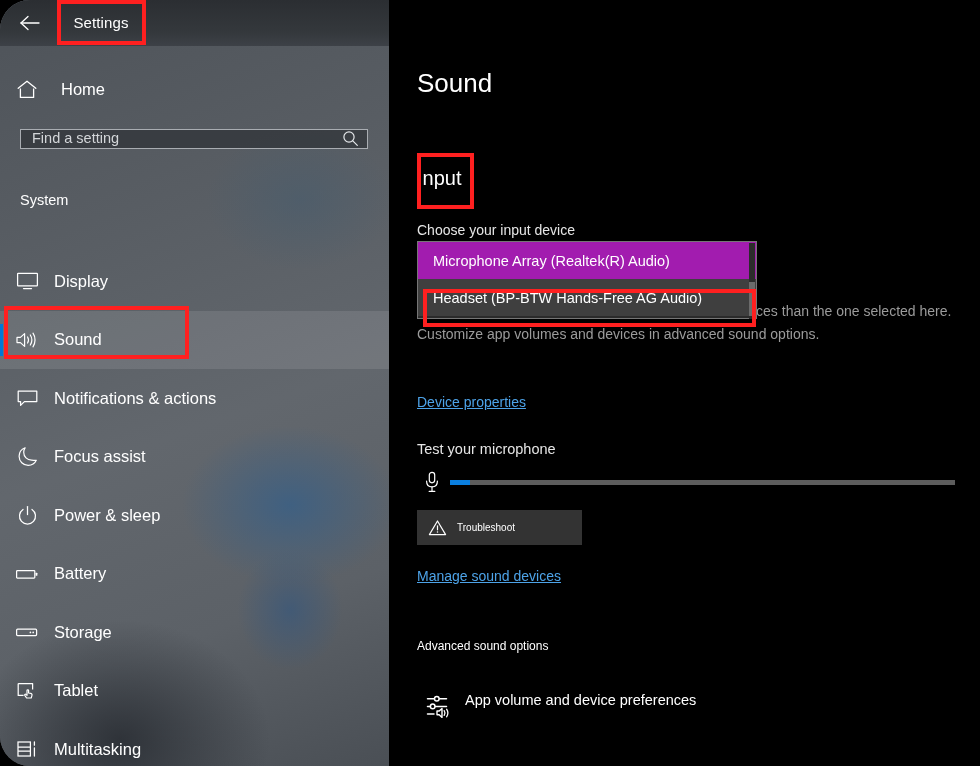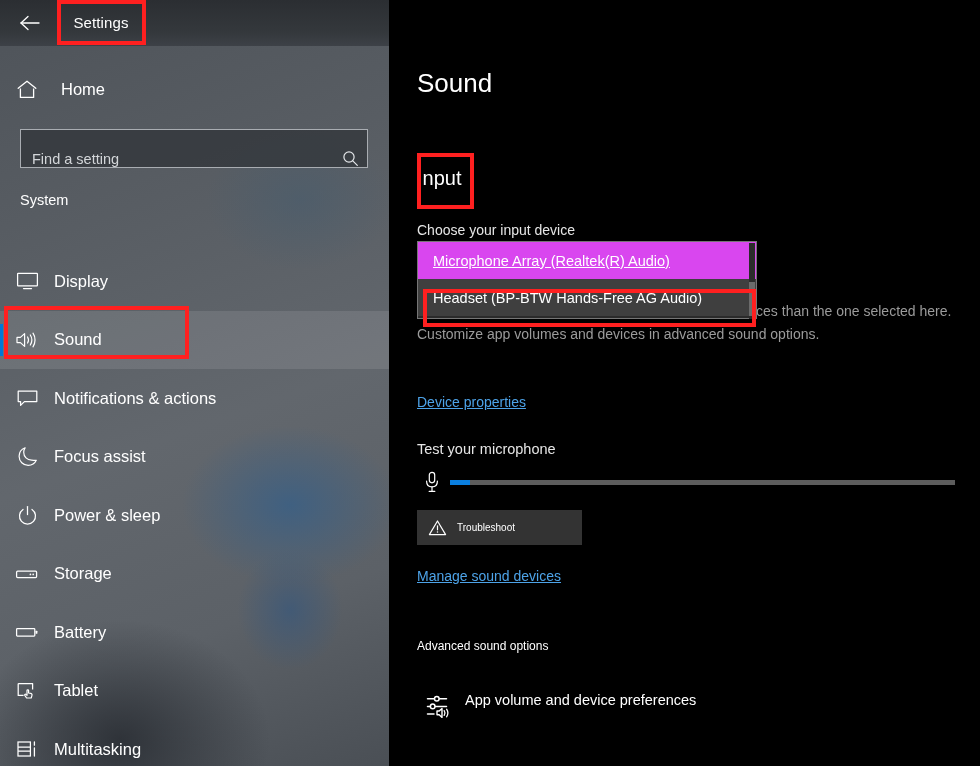--- a/index.html
+++ b/index.html
@@ -13,20 +13,21 @@
     overflow: hidden;
     font-family: "Liberation Sans", sans-serif;
     -webkit-font-smoothing: antialiased;
   }
   #app {
     position: relative;
     width: 980px;
     height: 766px;
     background: #000000;
     overflow: hidden;
+    border-radius: 30px;
   }
 
   
   .sidebar {
     position: absolute;
     left: 0; top: 0;
     width: 389px;
     height: 766px;
     overflow: hidden;
     background: #5b6066;
@@ -80,25 +81,25 @@
     color: #ffffff;
   }
   .home-label {
     color: #ffffff;
     font-size: 16.5px;
   }
 
   .search-box {
     position: absolute;
     left: 20px; top: 129px;
-    width: 348px; height: 39px;
+    width: 348px; height: 20px;
     background: rgba(51,55,60,0.82);
     border: 1px solid #a9adb2;
     box-sizing: border-box;
-    display: flex; align-items: flex-end;
+    display: flex; align-items: flex-start;
   }
   .search-placeholder {
     flex: 1;
     padding-left: 11px;
     color: #d3d6d9;
     font-size: 14.5px;
   }
   .search-icon {
     width: 34px;
     display: flex; align-items: center; justify-content: center;
@@ -196,22 +197,21 @@
     position: relative;
     height: 37px;
     display: flex;
     align-items: center;
     padding-left: 15px;
     color: #ffffff;
     font-size: 14.5px;
     box-sizing: border-box;
   }
   .dd-option.selected {
-    background: #d946ef;
-    text-decoration: underline;
+    background: #a21caf;
   }
   .dd-option.hovered {
     background: #3f3f3f;
   }
   .dd-scroll {
     position: absolute;
     right: 1px; top: 1px;
     width: 6px; height: 76px;
     background: #2b2b2b;
   }
@@ -414,36 +414,36 @@
               <path d="M6.0 4.4 A8.0 8.0 0 1 0 15.0 4.4" stroke="currentColor" stroke-width="1.25" fill="none" stroke-linecap="round"></path>
               <path d="M10.5 1.6 V9.6" stroke="currentColor" stroke-width="1.25" stroke-linecap="round"></path>
             </svg>
           </span>
           <span class="nav-label">Power &amp; sleep</span>
         </div>
 
         <div class="nav-item">
           <span class="nav-icon">
             <svg width="24" height="16" viewBox="0 0 24 16" fill="none" aria-hidden="true">
+              <rect x="1.6" y="4.6" width="18.2" height="7.4" rx="0.8" stroke="currentColor" stroke-width="1.25" fill="none"></rect>
+              <rect x="20.6" y="6.8" width="1.8" height="3.0" rx="0.5" fill="currentColor"></rect>
+            </svg>
+          </span>
+          <span class="nav-label">Battery</span>
+        </div>
+
+        <div class="nav-item">
+          <span class="nav-icon">
+            <svg width="24" height="16" viewBox="0 0 24 16" fill="none" aria-hidden="true">
               <rect x="1.6" y="5.2" width="20.0" height="6.4" rx="1.0" stroke="currentColor" stroke-width="1.25" fill="none"></rect>
               <circle cx="18.2" cy="8.4" r="0.85" fill="currentColor"></circle>
               <circle cx="15.4" cy="8.4" r="0.85" fill="currentColor"></circle>
             </svg>
           </span>
           <span class="nav-label">Storage</span>
-        </div>
-
-        <div class="nav-item">
-          <span class="nav-icon">
-            <svg width="24" height="16" viewBox="0 0 24 16" fill="none" aria-hidden="true">
-              <rect x="1.6" y="4.6" width="18.2" height="7.4" rx="0.8" stroke="currentColor" stroke-width="1.25" fill="none"></rect>
-              <rect x="20.6" y="6.8" width="1.8" height="3.0" rx="0.5" fill="currentColor"></rect>
-            </svg>
-          </span>
-          <span class="nav-label">Battery</span>
         </div>
 
         <div class="nav-item">
           <span class="nav-icon">
             <svg width="23" height="20" viewBox="0 0 23 20" fill="none" aria-hidden="true">
               <path d="M2.2 2.6 H16.6 V8.4 M2.2 2.6 V14.4 H7.6" stroke="currentColor" stroke-width="1.25" fill="none" stroke-linejoin="round"></path>
               <path d="M11.0 9.6 C11.0 8.6 12.6 8.6 12.6 9.6 V12.0 L14.8 12.4 C16.0 12.7 16.2 13.6 15.9 14.6 L15.2 17.0 H10.6 L8.8 14.4 C8.3 13.6 9.2 12.8 9.9 13.4 L11.0 14.3 Z" stroke="currentColor" stroke-width="1.2" fill="none" stroke-linejoin="round"></path>
             </svg>
           </span>
           <span class="nav-label">Tablet</span>

